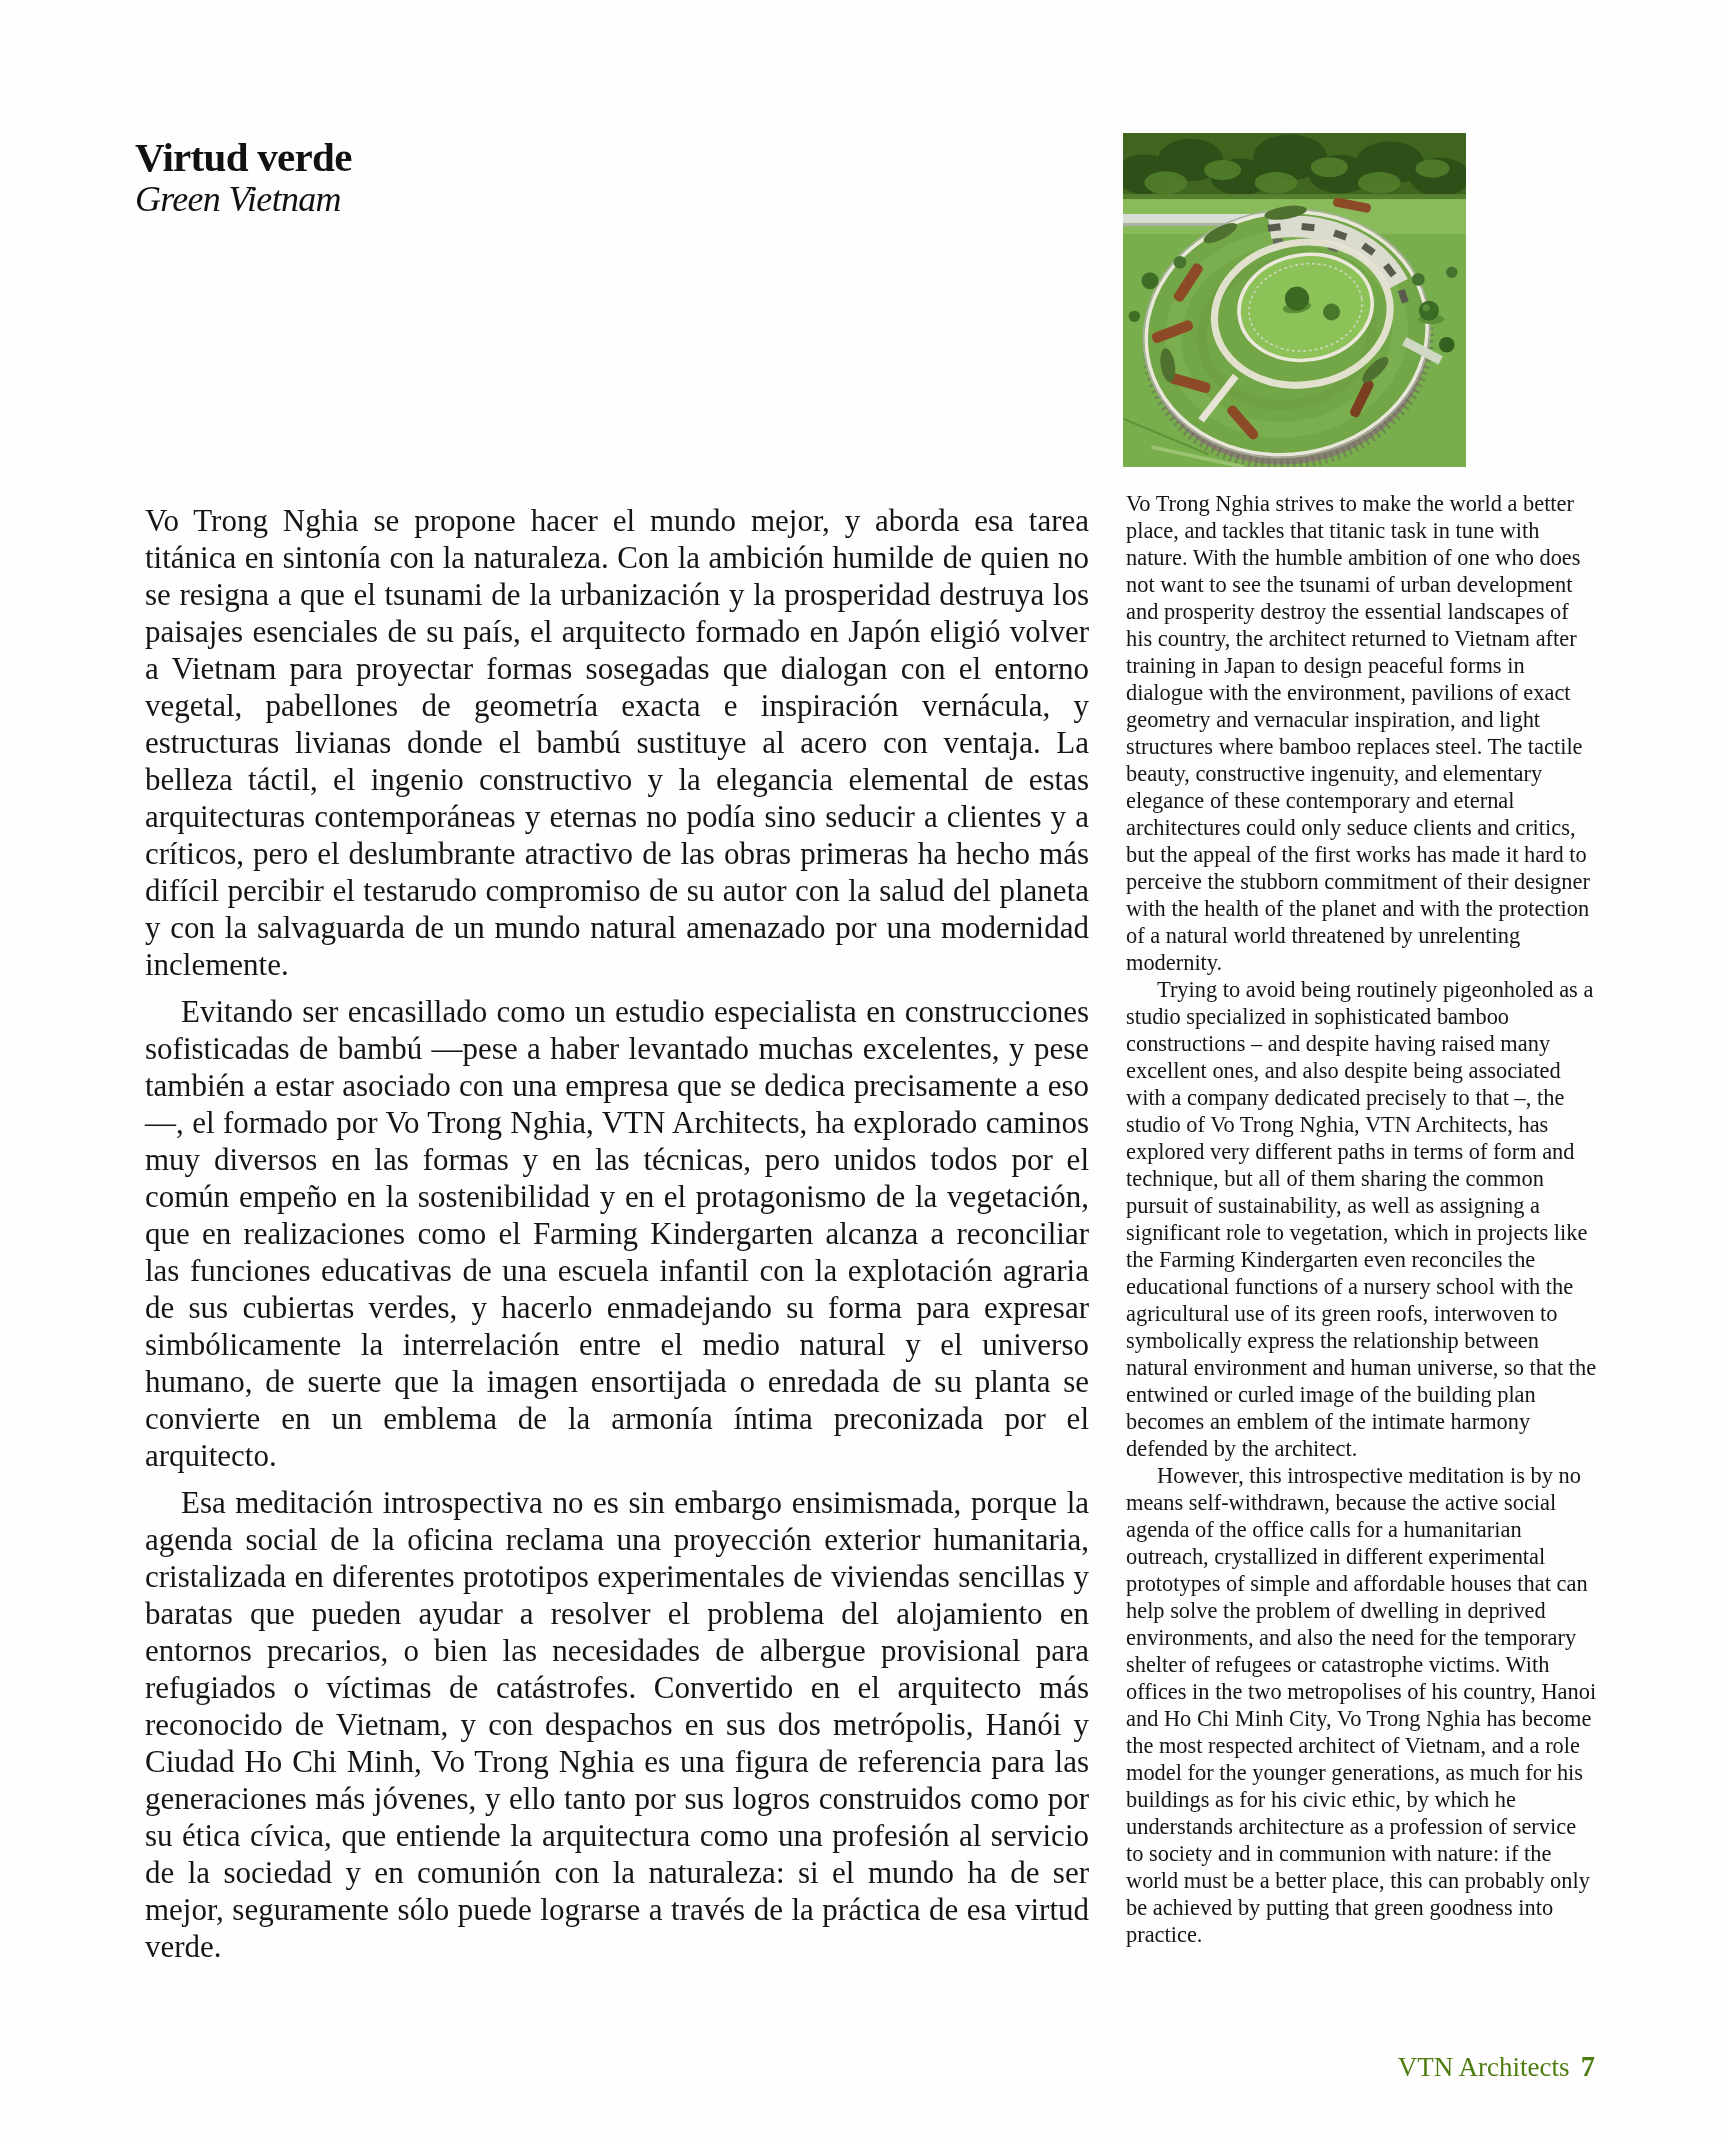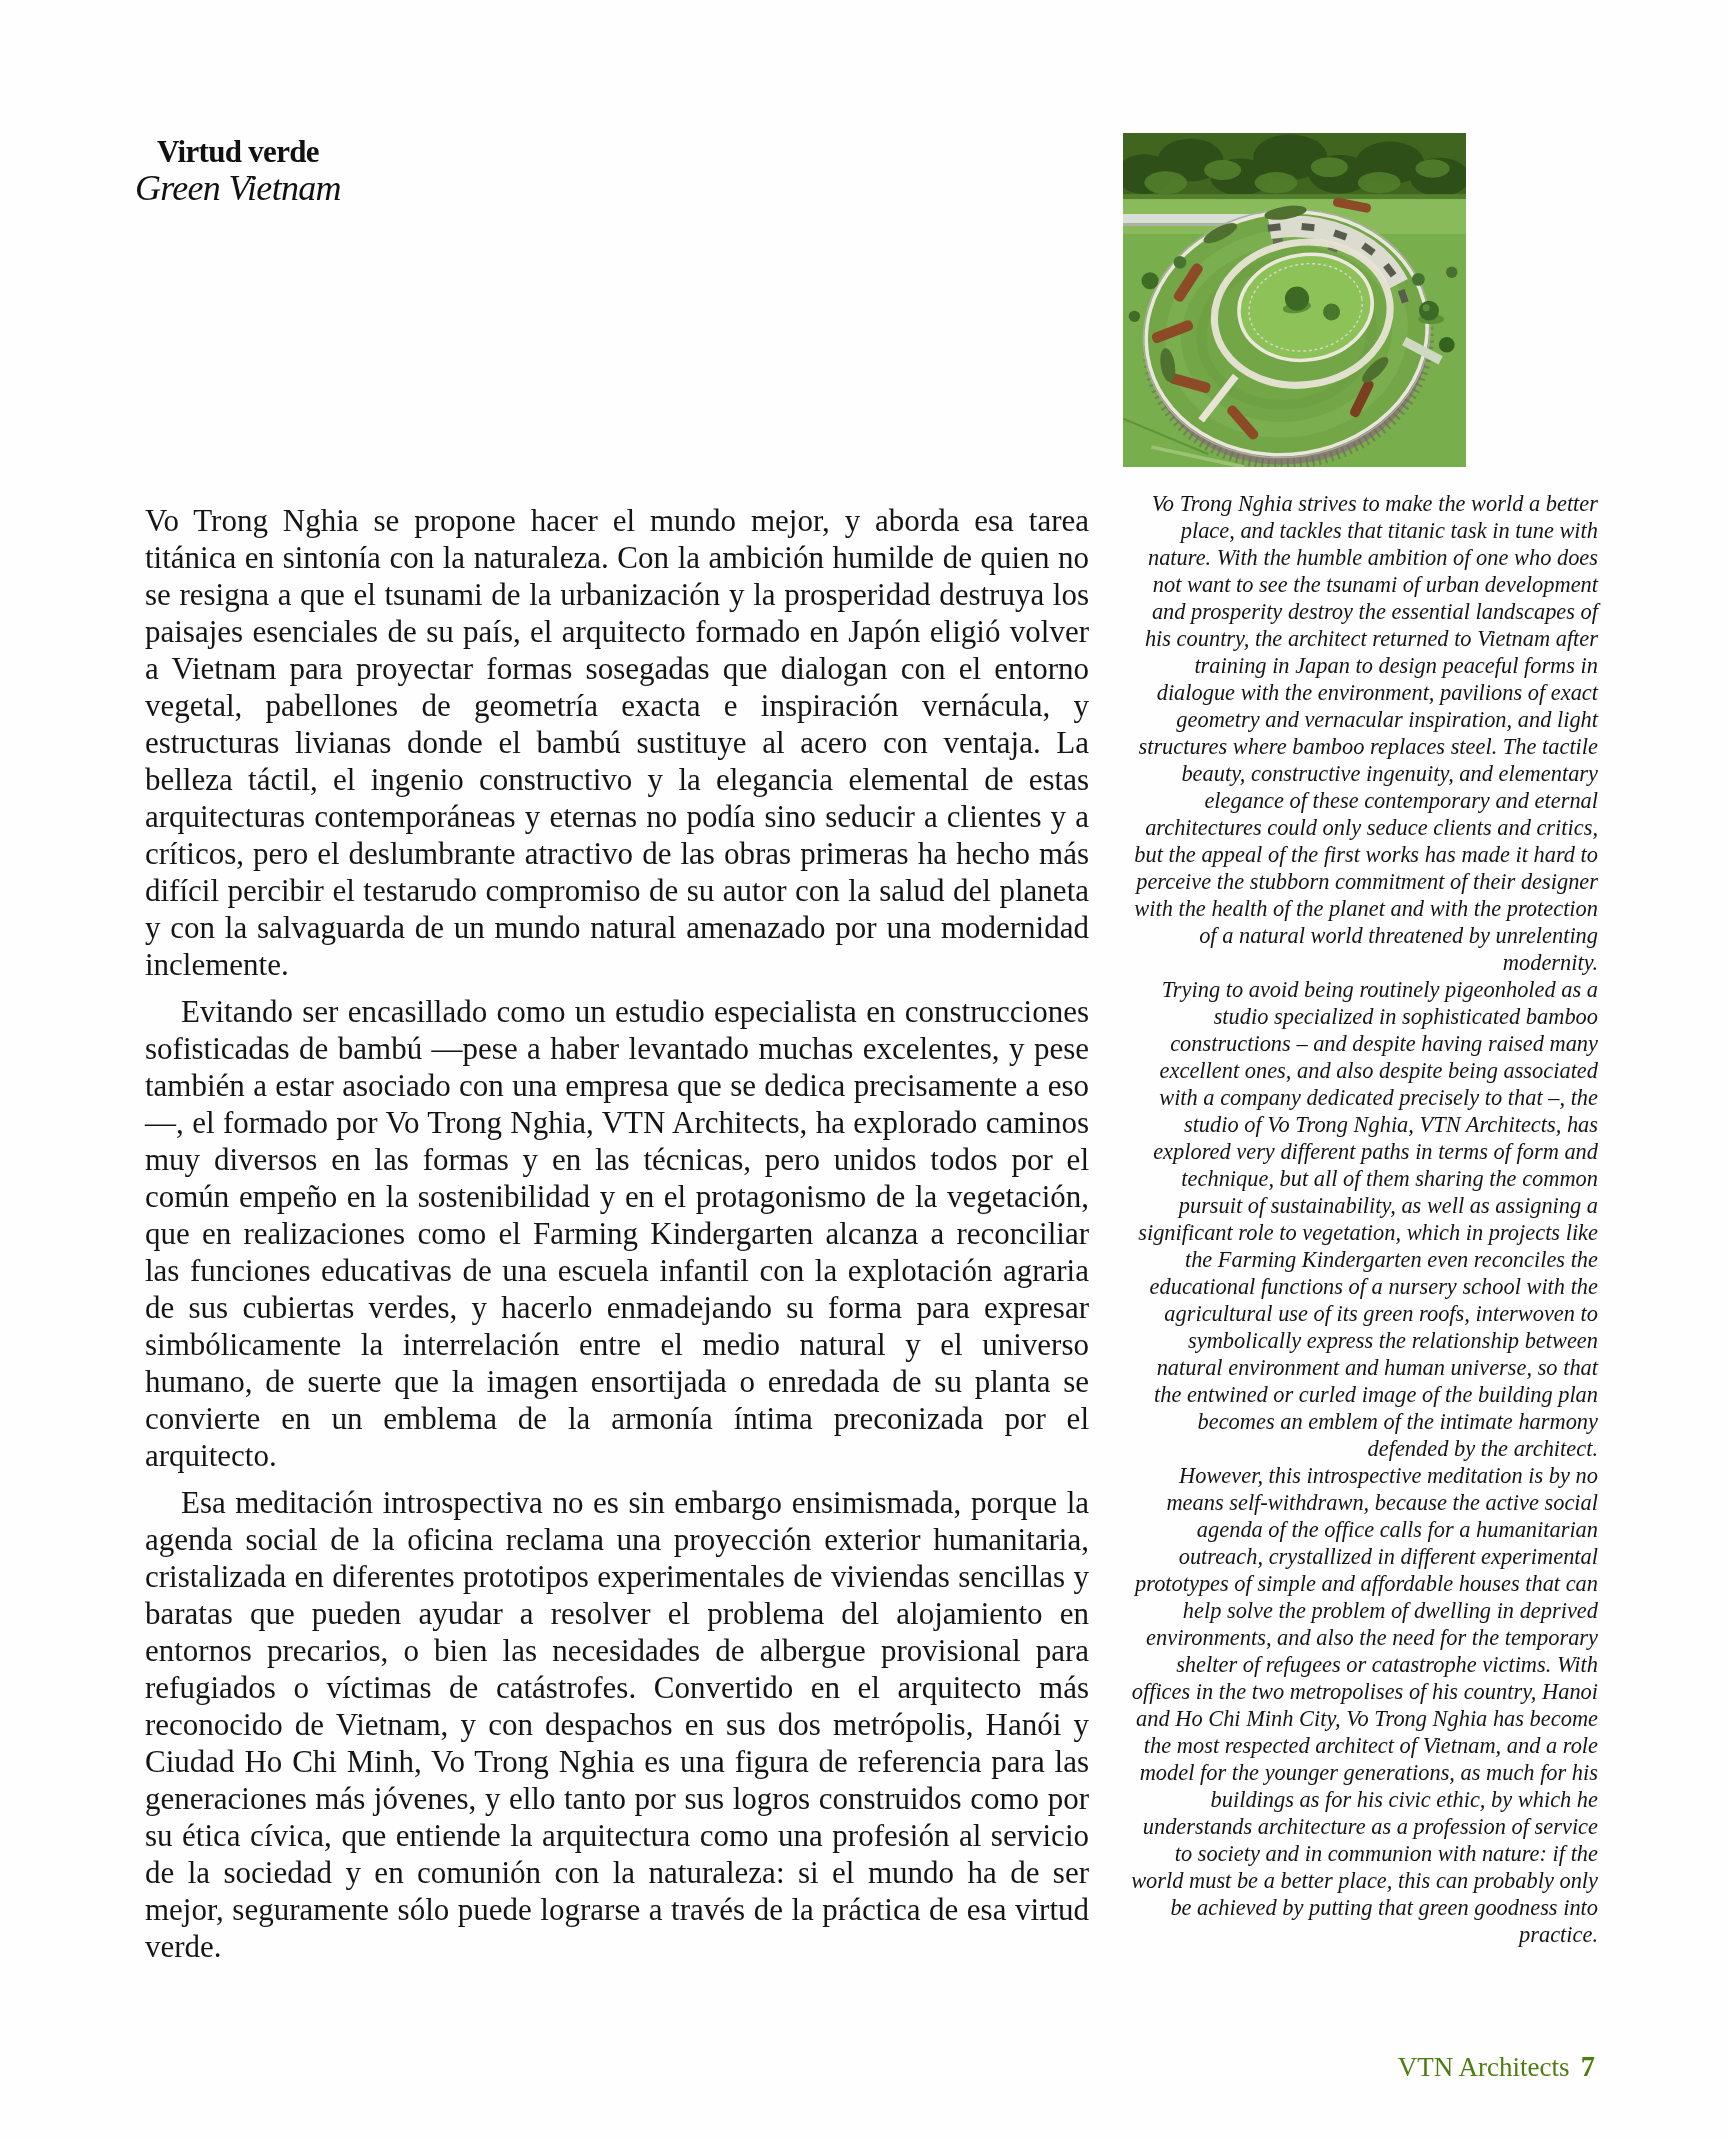--- a/index.html
+++ b/index.html
@@ -1,35 +1,35 @@
 <!DOCTYPE html>
 <html lang="es" style="font-size:11.4px"><head>
 <meta charset="utf-8">
 <style>
   html,body{margin:0;padding:0;background:#ffffff;}
   body{width:1729px;height:2140px;font-family:"Liberation Serif",serif;color:#151515;}
   .page{position:relative;width:1729px;height:2140px;background:#fefefe;overflow:hidden;}
 
   
   .titleblock{position:absolute;left:135px;top:136px;}
-  .title-es{margin:0;font-size:31px;font-weight:bold;line-height:1.04;letter-spacing:-0.7px;color:#111;text-align:center;}
+  .title-es{margin:0;font-size:41px;font-weight:bold;line-height:1.04;letter-spacing:-0.7px;color:#111;text-align:center;}
   .title-en{margin:0;font-size:36px;font-weight:normal;font-style:italic;line-height:1.12;letter-spacing:-0.7px;color:#111;}
 
   
   .photo{position:absolute;left:1123px;top:133px;width:343px;height:334px;margin:0;padding:0;}
   .photo svg{display:block;width:100%;height:100%;}
 
   
   .col-es{position:absolute;left:135px;top:492px;width:964px;font-size:31px;line-height:37px;text-align:justify;hyphens:auto;-webkit-hyphens:auto;}
   .col-es p{margin:10px;}
   .col-es p + p{text-indent:36px;}
   .author{text-align:right;font-style:italic;font-size:33px;margin-top:20px !important;text-indent:0 !important;}
 
   
-  .col-en{position:absolute;left:1126px;top:490px;width:472px;font-size:22.4px;line-height:27px;font-style:italic;text-align:right;hyphens:auto;-webkit-hyphens:auto;}
+  .col-en{position:absolute;left:1126px;top:490px;width:472px;font-size:22.4px;line-height:27px;text-align:left;hyphens:auto;-webkit-hyphens:auto;}
   .col-en p{margin:0;}
   .col-en p + p{text-indent:31px;}
 
   
   .footer{position:absolute;top:2051px;right:134px;font-size:27px;color:#4d7c0f;text-align:center;}
   .footer .pagenum{font-weight:bold;font-size:28.4px;margin-left:11.4px;}
 </style>
 </head>
 <body>
 

